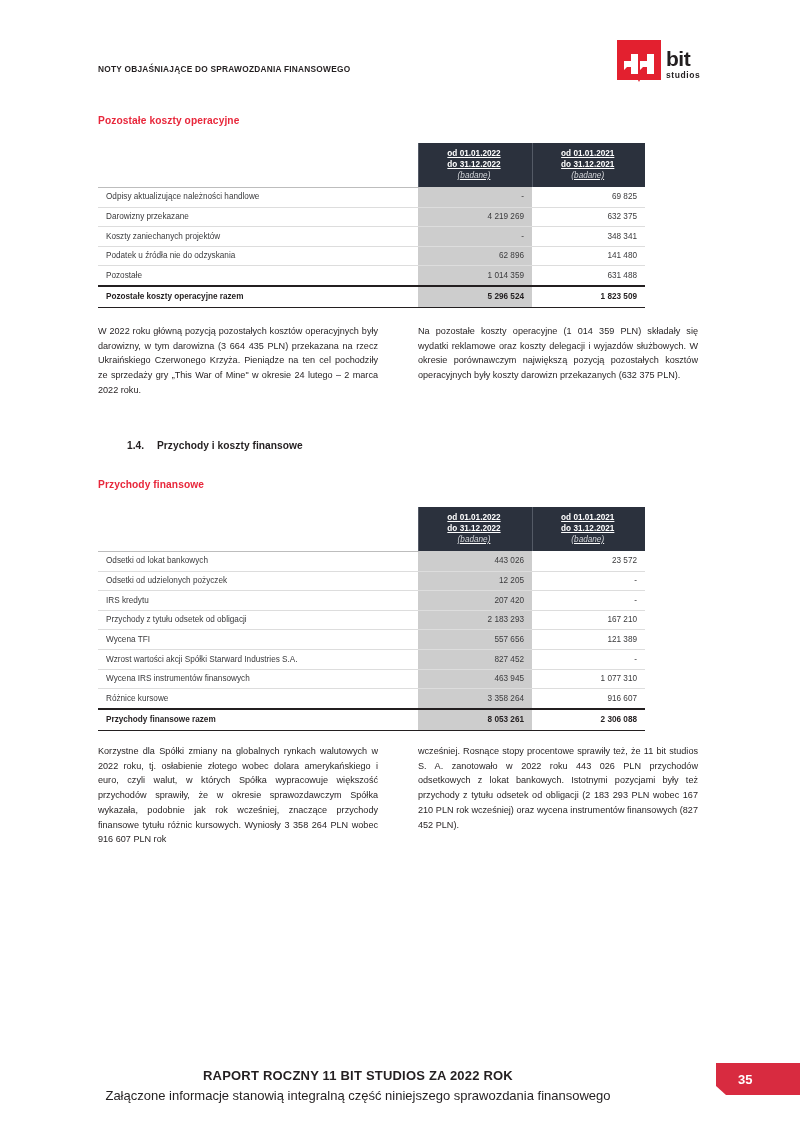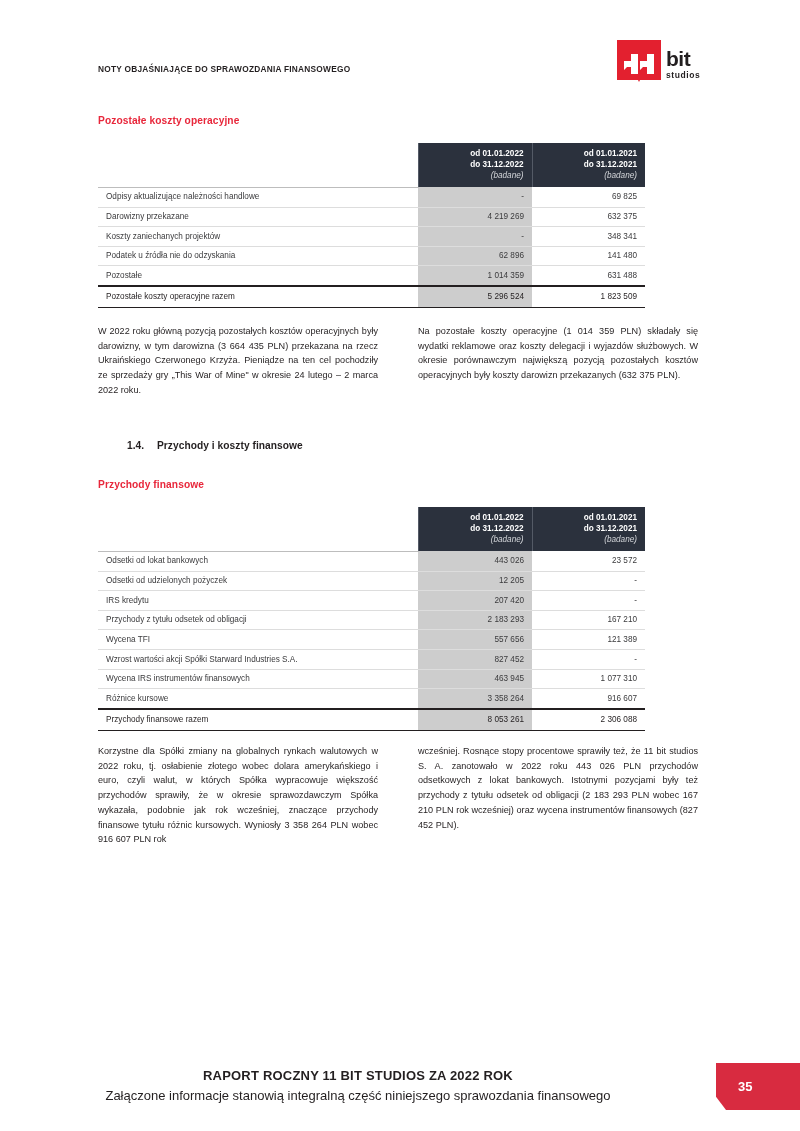--- a/index.html
+++ b/index.html
@@ -83,25 +83,26 @@
 
   .fin-table col.c-label { width: 320px; }
   .fin-table col.c-y1 { width: 114px; }
   .fin-table col.c-y2 { width: 113px; }
 
   .fin-table thead th {
     background: #2b313d;
     color: #ffffff;
     font-size: 8.2px;
     font-weight: bold;
-    text-align: right;
+    text-align: center;
     padding: 6px 8px 6px 6px;
     vertical-align: bottom;
     line-height: 1.32;
     border-left: 1px solid #545a66;
+    text-decoration: underline;
   }
   .fin-table thead th.head-blank {
     background: #ffffff;
     border-left: none;
     border-bottom: 1px solid #bdbdbd;
     padding: 0;
   }
   .fin-table thead th .audited {
     display: block;
     font-weight: normal;
@@ -122,21 +123,21 @@
   .fin-table tbody td.num {
     text-align: right;
   }
   .fin-table tbody td.shaded {
     background: #cdcdcd;
   }
 
   .fin-table tbody tr.total td {
     border-top: 2.2px solid #231f20;
     border-bottom: 1.4px solid #231f20;
-    font-weight: normal;
+    font-weight: bold;
     color: #231f20;
     padding-top: 5px;
     padding-bottom: 5px;
   }
 
   
   .body-col {
     position: absolute;
     width: 280px;
     font-size: 9.1px;
@@ -165,21 +166,21 @@
     font-weight: bold;
     letter-spacing: 0.2px;
     text-transform: uppercase;
   }
 
   .page-badge {
     position: absolute;
     right: 0;
     top: 1063px;
     width: 84px;
-    height: 47px;
+    height: 32px;
     background: #d82b40;
     color: #ffffff;
     font-size: 13px;
     font-weight: bold;
     display: flex;
     align-items: center;
     padding-left: 22px;
     box-sizing: border-box;
     clip-path: polygon(0 0, 100% 0, 100% 100%, 10px 100%, 0 72%);
   }

